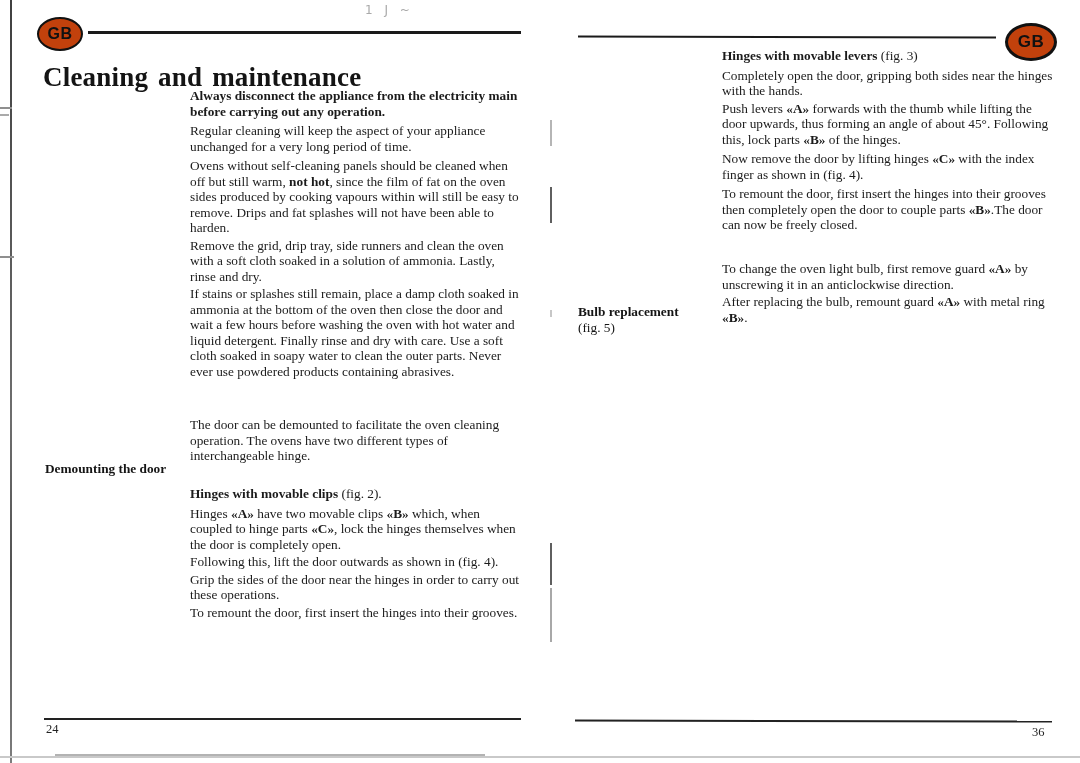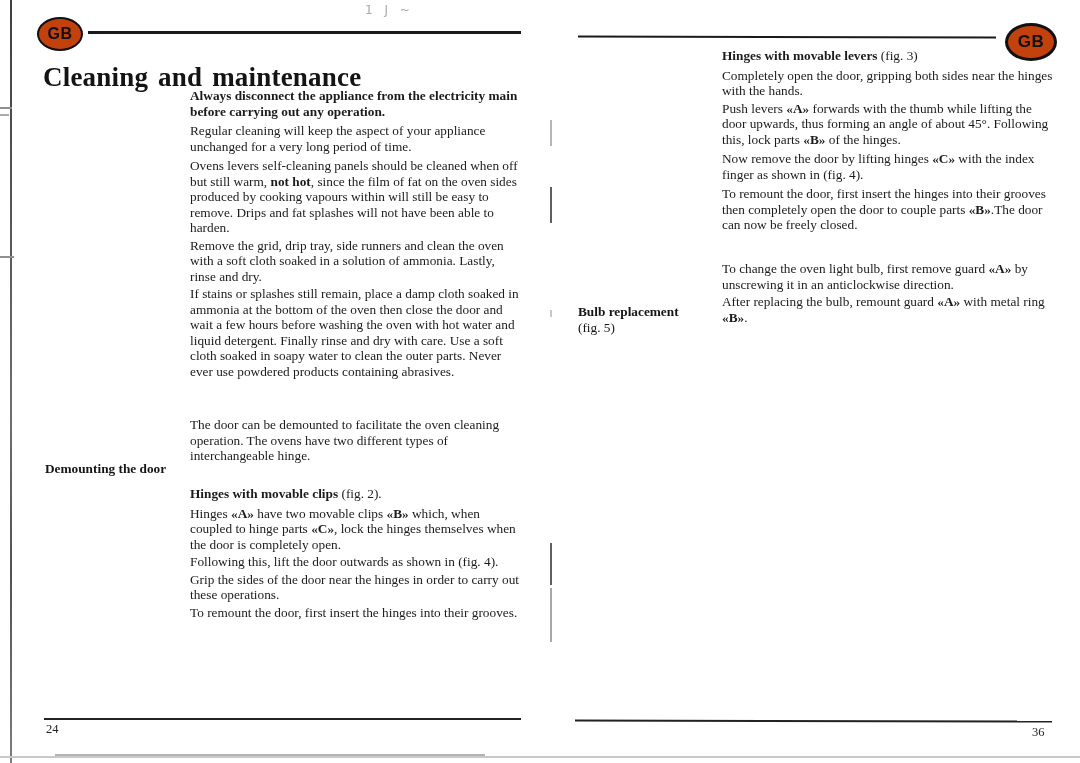--- a/index.html
+++ b/index.html
@@ -69,21 +69,21 @@
 <div>
   <div class="gb-badge badge-left">
     <span>GB</span>
   </div>
   <div class="rule rule-top-left"></div>
   <h1 class="page-title">Cleaning and maintenance</h1>
 
   <div class="col col-a">
     <p><b>Always disconnect the appliance from the electricity main before carrying out any operation.</b></p>
     <p>Regular cleaning will keep the aspect of your appliance unchanged for a very long period of time.</p>
-    <p class="tight"><span>Ovens levers self-cleaning panels should be cleaned when off but still warm, </span><b>not hot</b><span>, since the film of fat on the oven sides produced by cooking vapours within will still be easy to remove. Drips and fat splashes will not have been able to harden.</span></p>
+    <p class="tight"><span>Ovens without self-cleaning panels should be cleaned when off but still warm, </span><b>not hot</b><span>, since the film of fat on the oven sides produced by cooking vapours within will still be easy to remove. Drips and fat splashes will not have been able to harden.</span></p>
     <p class="tight">Remove the grid, drip tray, side runners and clean the oven with a soft cloth soaked in a solution of ammonia. Lastly, rinse and dry.</p>
     <p>If stains or splashes still remain, place a damp cloth soaked in ammonia at the bottom of the oven then close the door and wait a few hours before washing the oven with hot water and liquid detergent. Finally rinse and dry with care. Use a soft cloth soaked in soapy water to clean the outer parts. Never ever use powdered products containing abrasives.</p>
   </div>
 
   <div class="side-label side-demount">Demounting the door</div>
 
   <div class="col col-b">
     <p>The door can be demounted to facilitate the oven cleaning operation. The ovens have two different types of interchangeable hinge.</p>
   </div>
 

